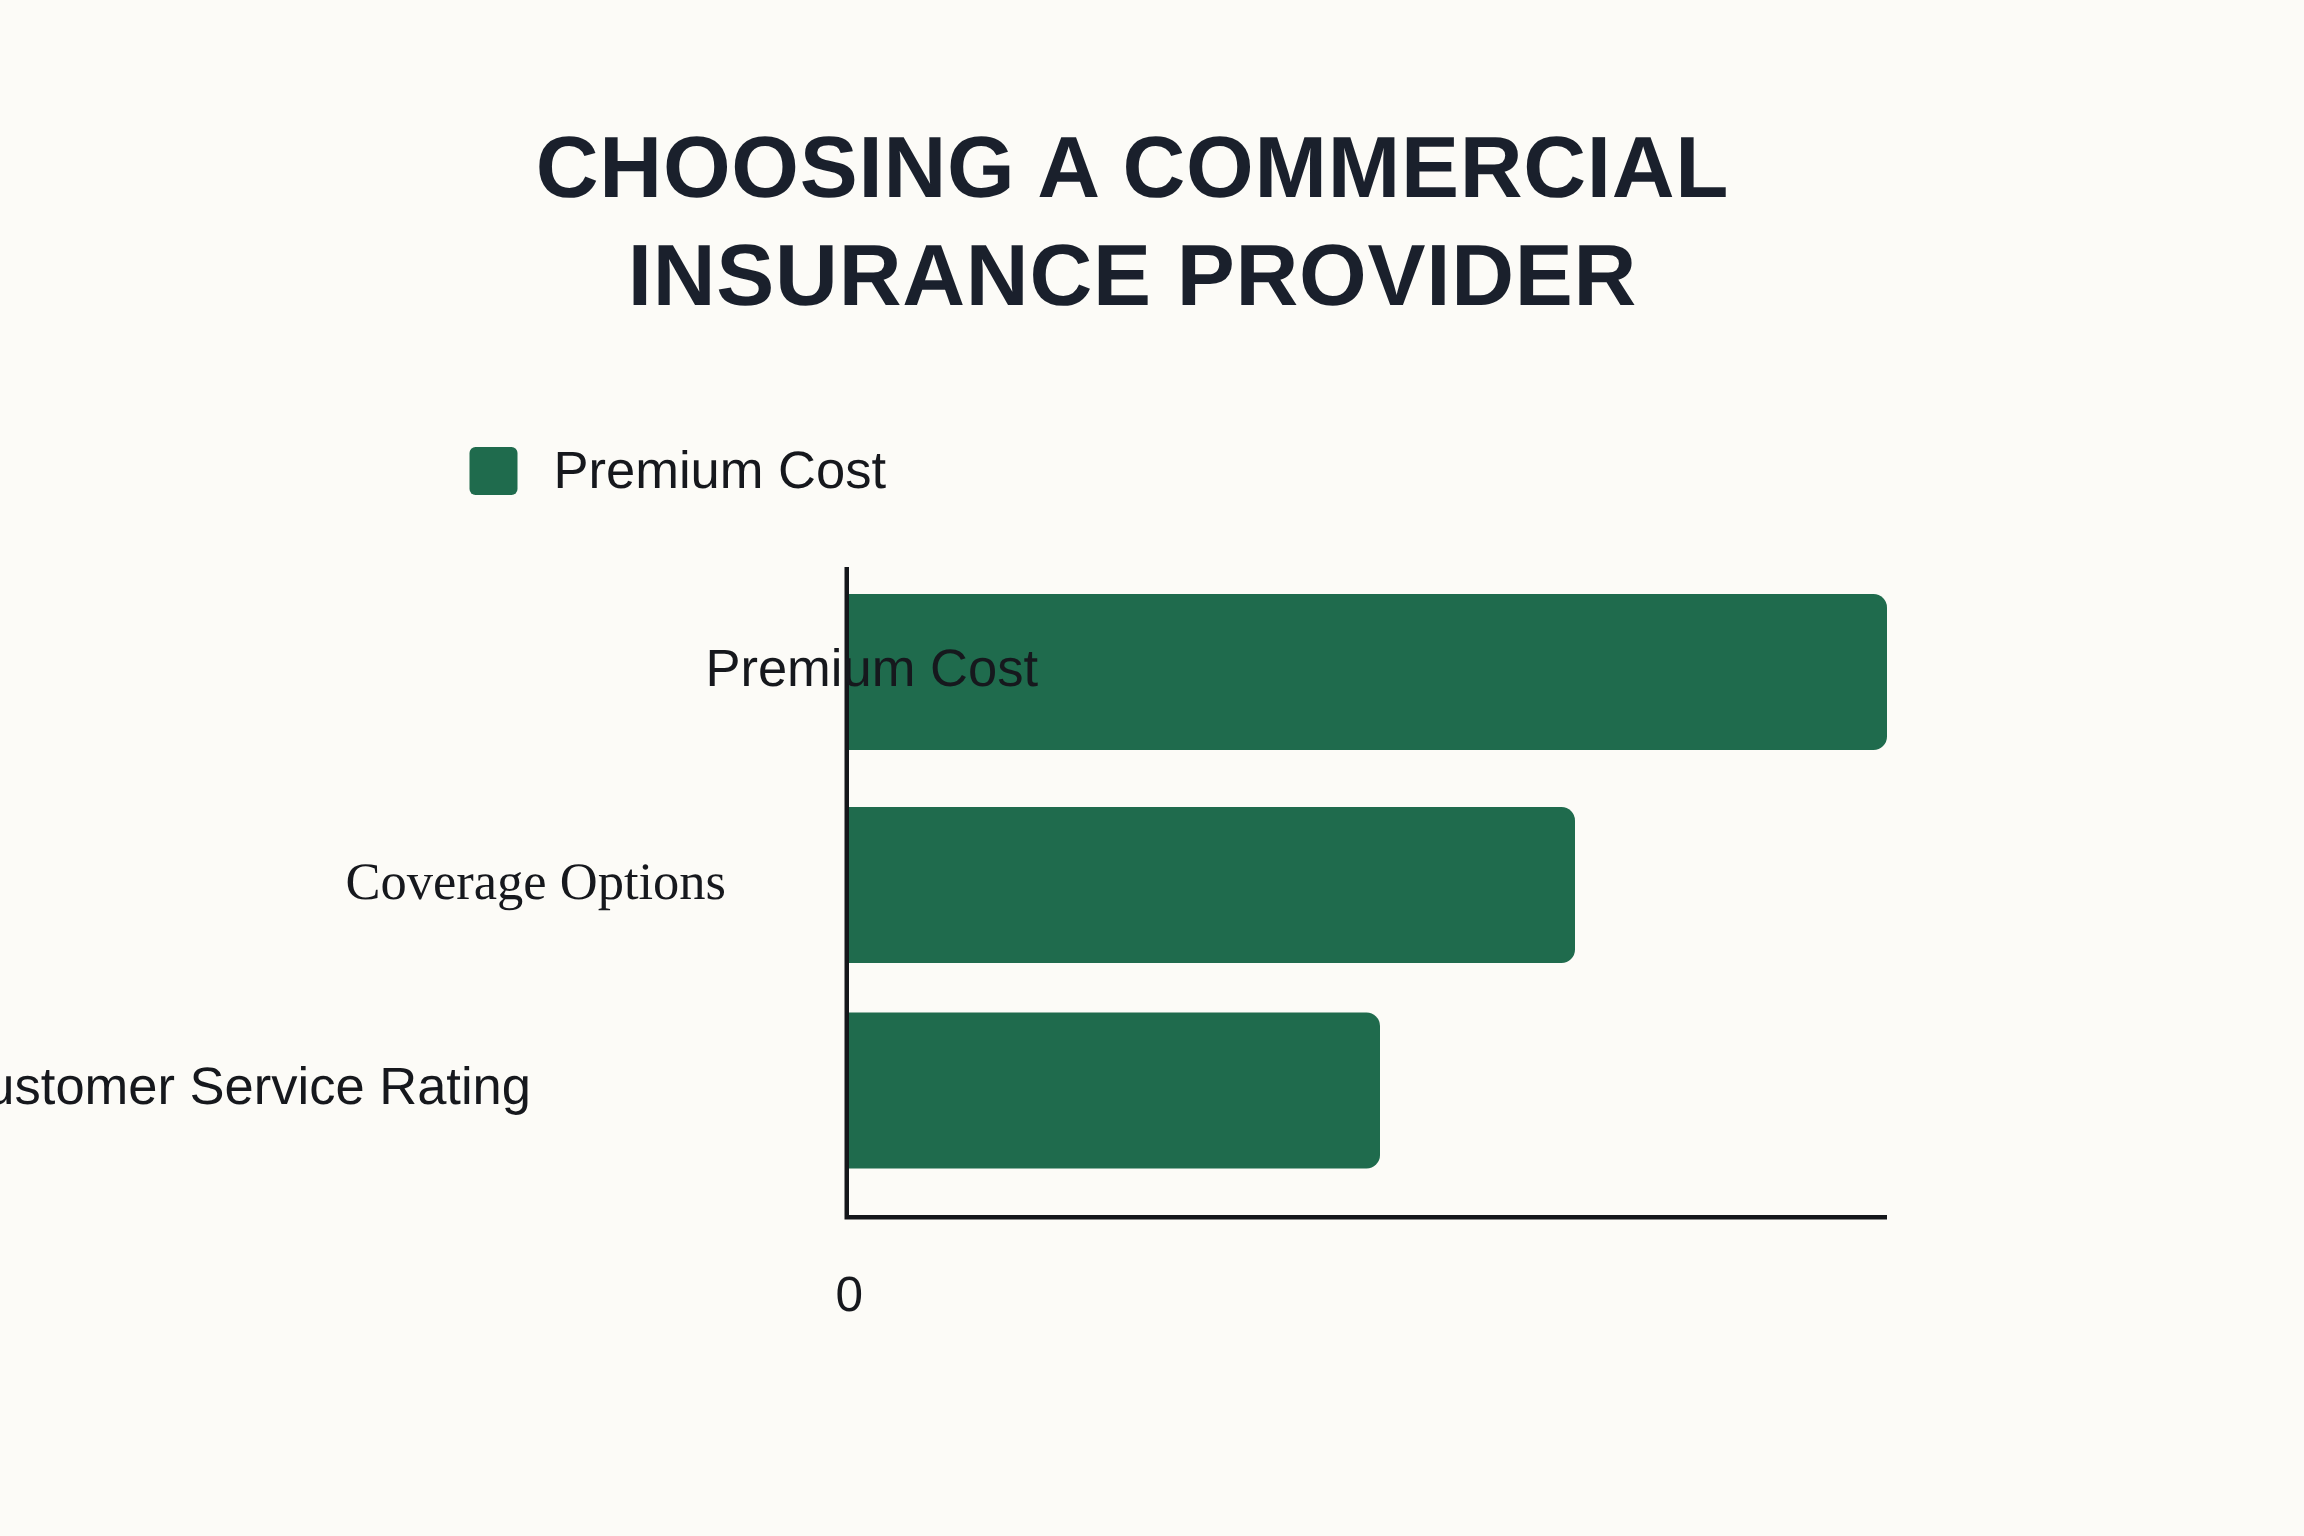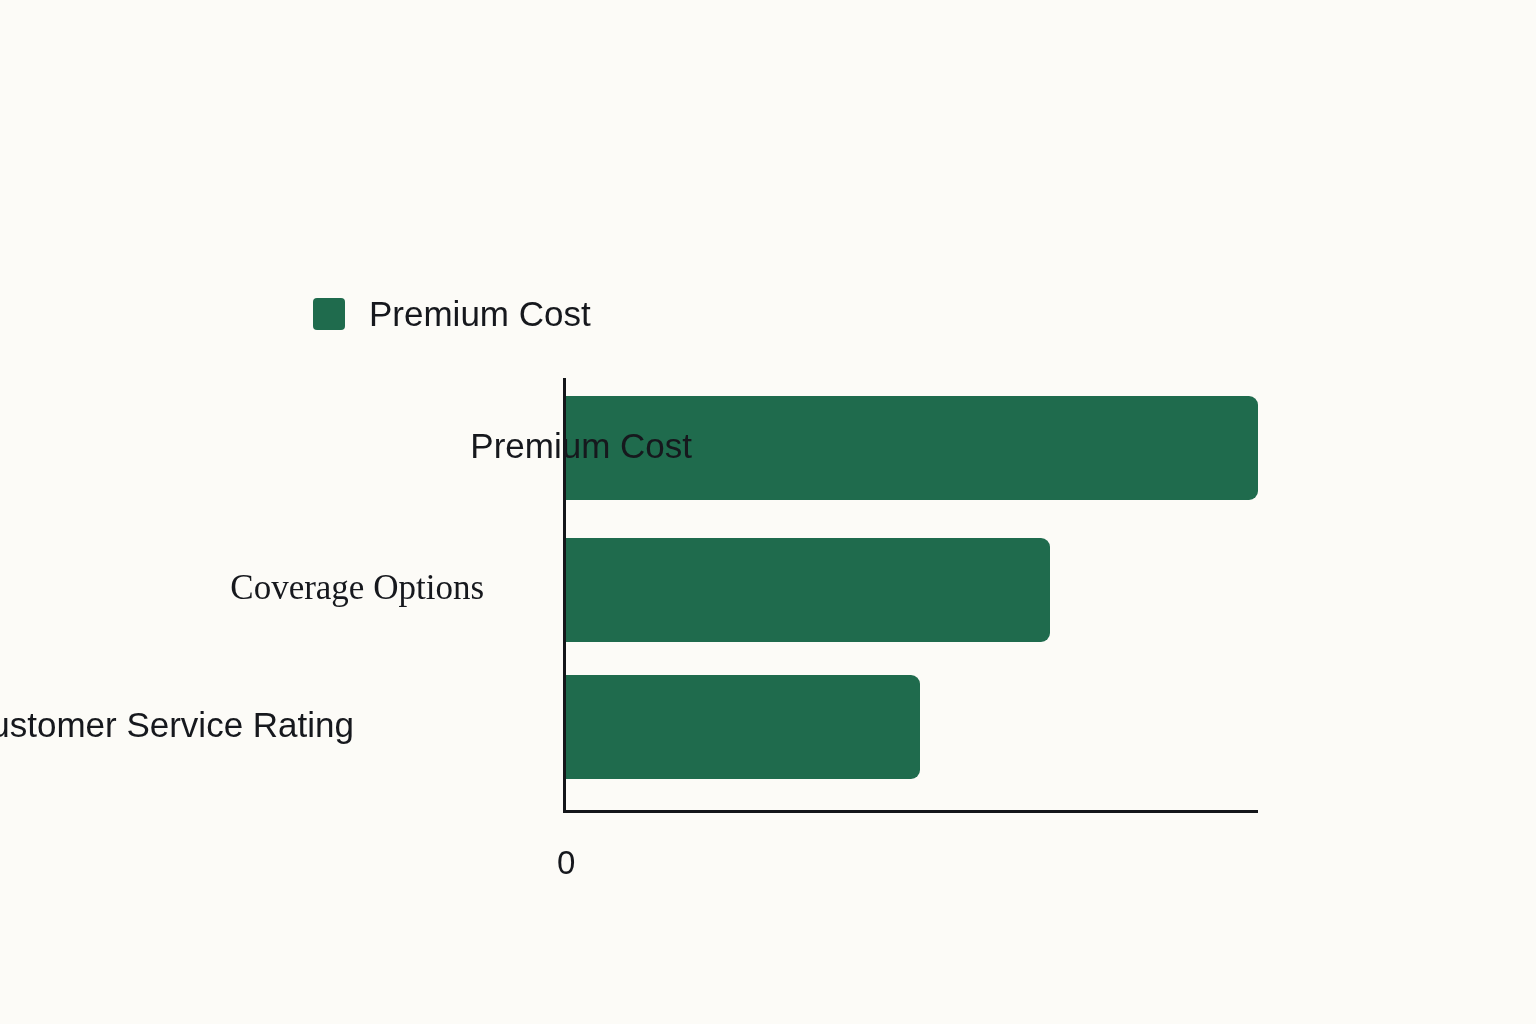--- a/index.html
+++ b/index.html
@@ -119,20 +119,22 @@
     font-size: 33px;
     line-height: 36px;
     color: #16181D;
   }
 </style>
 </head>
 <body>
 
 <div id="canvas">
 
+  <div id="chart-title">CHOOSING A COMMERCIAL
+INSURANCE PROVIDER</div>
 
   <div id="legend">
     <div class="legend-item">
       <span class="legend-swatch"></span>
       <span class="legend-label">Premium Cost</span>
     </div>
   </div>
 
   <div id="plot">
 

